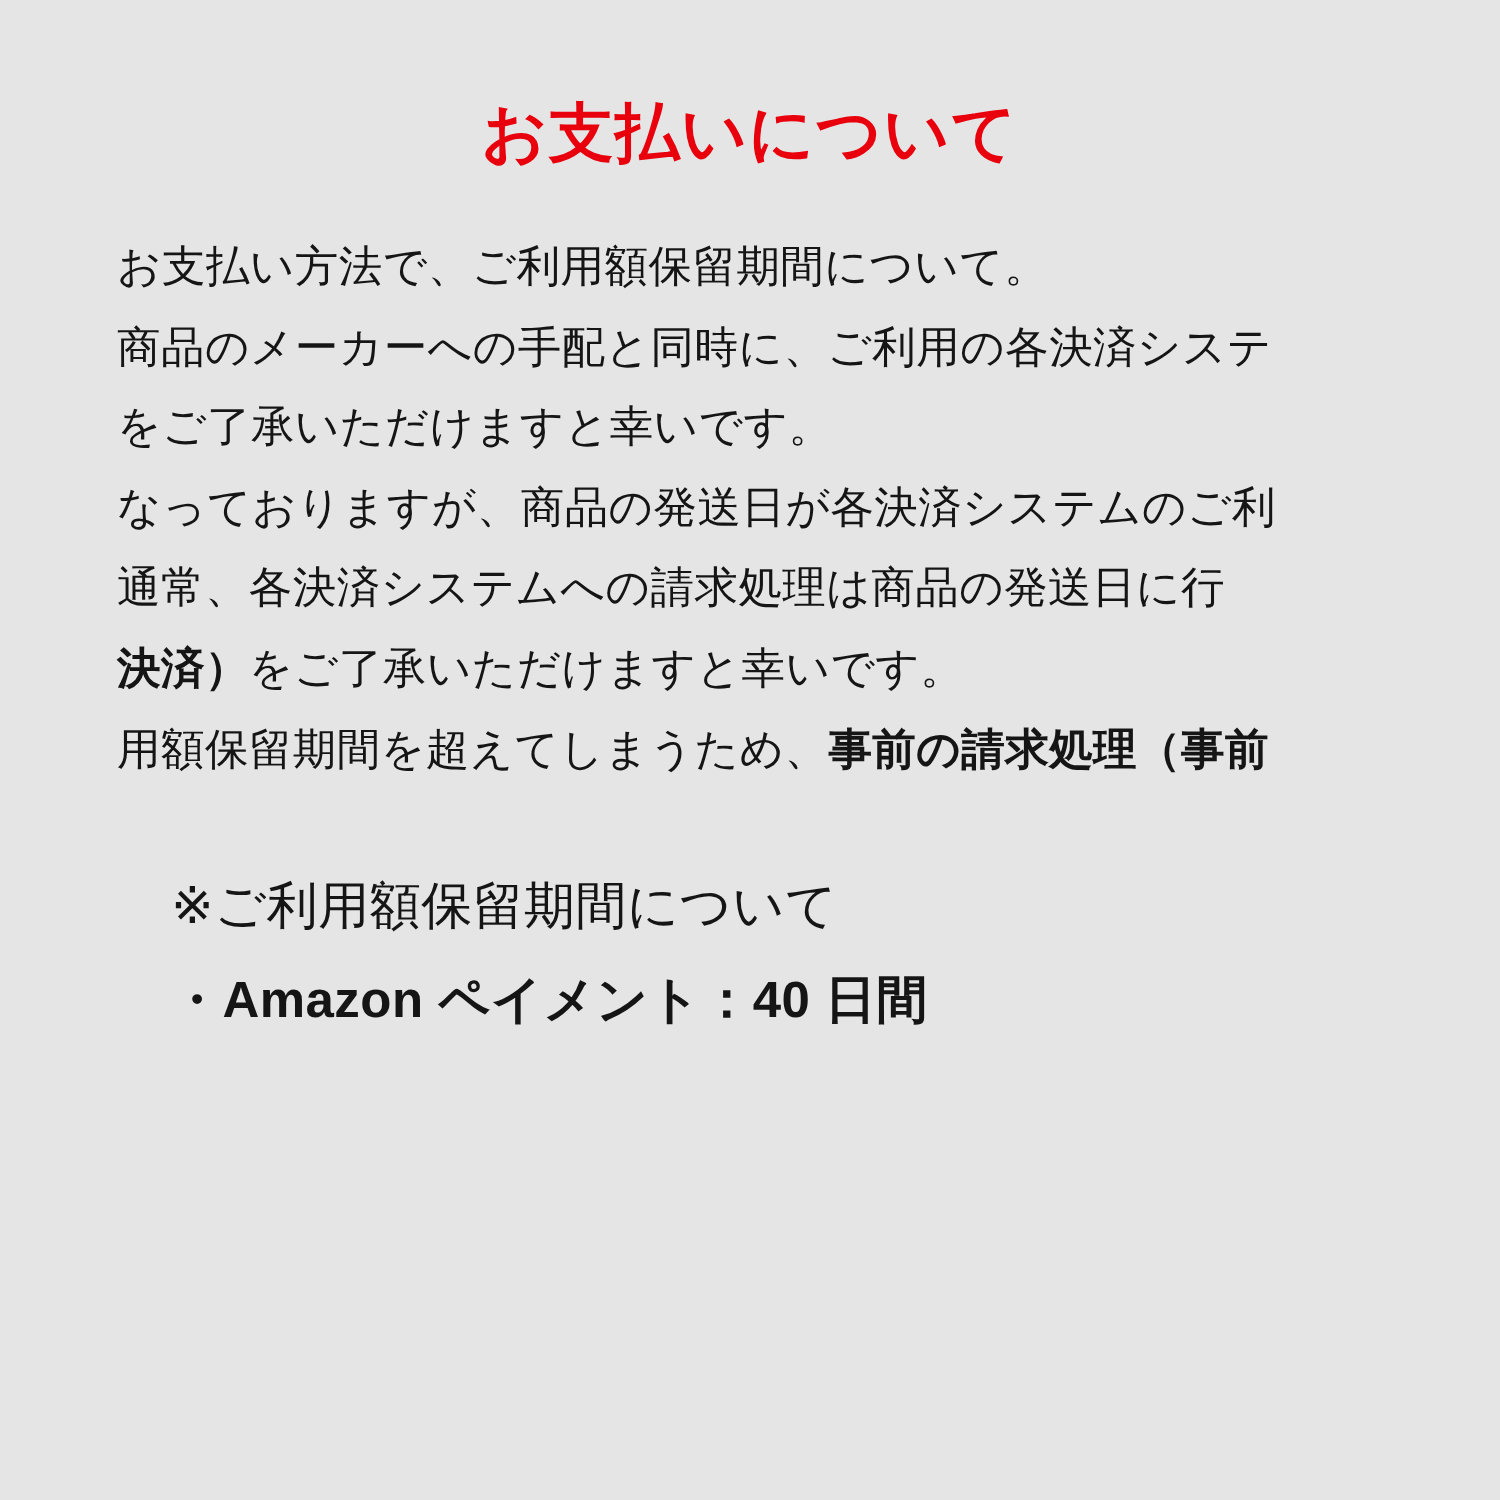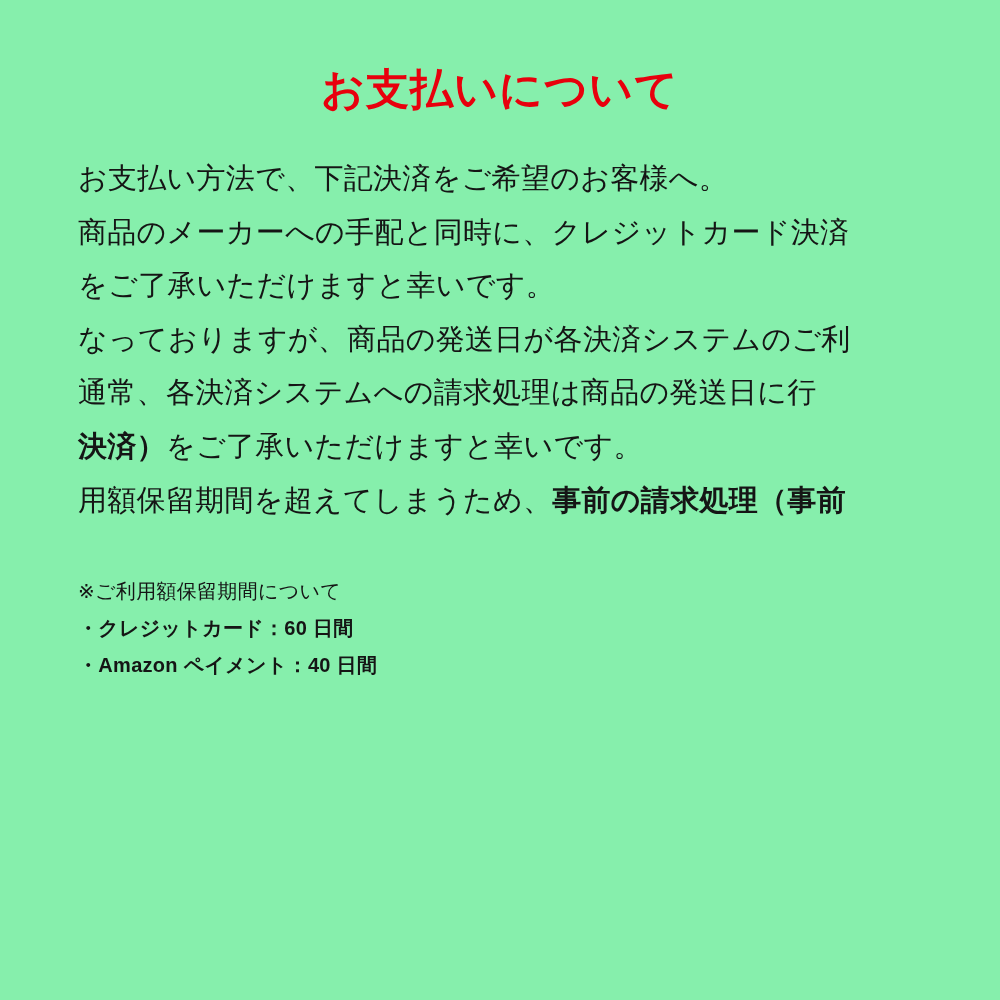--- a/index.html
+++ b/index.html
@@ -13,21 +13,21 @@
     font-family: "Liberation Sans", "DejaVu Sans", sans-serif;
     color: #1a1a1a;
     overflow: hidden;
   }
   .page {
     position: relative;
     width: 1000px;
     height: 1000px;
     box-sizing: border-box;
     padding: 62px 78px 0 78px;
-    background: #86efac;
+    background: #e5e5e5;
   }
   .doc-title {
     text-align: center;
     color: #e8000d;
     font-size: 43px;
     font-weight: bold;
     letter-spacing: 1px;
     line-height: 1.3;
     margin: 0 0 34px 0;
   }
@@ -47,56 +47,56 @@
   .bullet-strong {
     font-weight: bold;
   }
   .strong {
     font-weight: bold;
   }
   .spacer {
     height: 46px;
   }
   .note-block {
-    font-size: 20px;
+    font-size: 34px;
     line-height: 1.85;
     color: #151515;
     letter-spacing: 0.3px;
+    margin-left: 36px;
   }
 </style>
 </head>
 <body>
 
 <div class="page">
 
   <h1 class="doc-title">お支払いについて</h1>
 
   <div class="body-block">
 
     <p class="para">
-      <span class="line">お支払い方法で、下記決済をご希望のお客様へ。</span>
+      <span class="line">お支払い方法で、ご利用額保留期間について。</span>
     </p>
 
     <p class="para">
     </p>
 
     <p class="para">
-      <span class="line">商品のメーカーへの手配と同時に、クレジットカード決済</span>
+      <span class="line">商品のメーカーへの手配と同時に、ご利用の各決済システ</span>
       <span class="line">をご了承いただけますと幸いです。</span>
     </p>
 
     <p class="para">
       <span class="line">なっておりますが、商品の発送日が各決済システムのご利</span>
       <span class="line">通常、各決済システムへの請求処理は商品の発送日に行</span>
       <span class="line"><span class="strong">決済）</span><span>をご了承いただけますと幸いです。</span></span>
       <span class="line"><span>用額保留期間を超えてしまうため、</span><span class="strong">事前の請求処理（事前</span></span>
     </p>
 
     <div class="spacer"></div>
 
     <div class="note-block">
       <span class="line">※ご利用額保留期間について</span>
-      <span class="line bullet-strong">・クレジットカード：60 日間</span>
       <span class="line bullet-strong">・Amazon ペイメント：40 日間</span>
     </div>
 
   </div>
 </div>
 
 </body></html>

